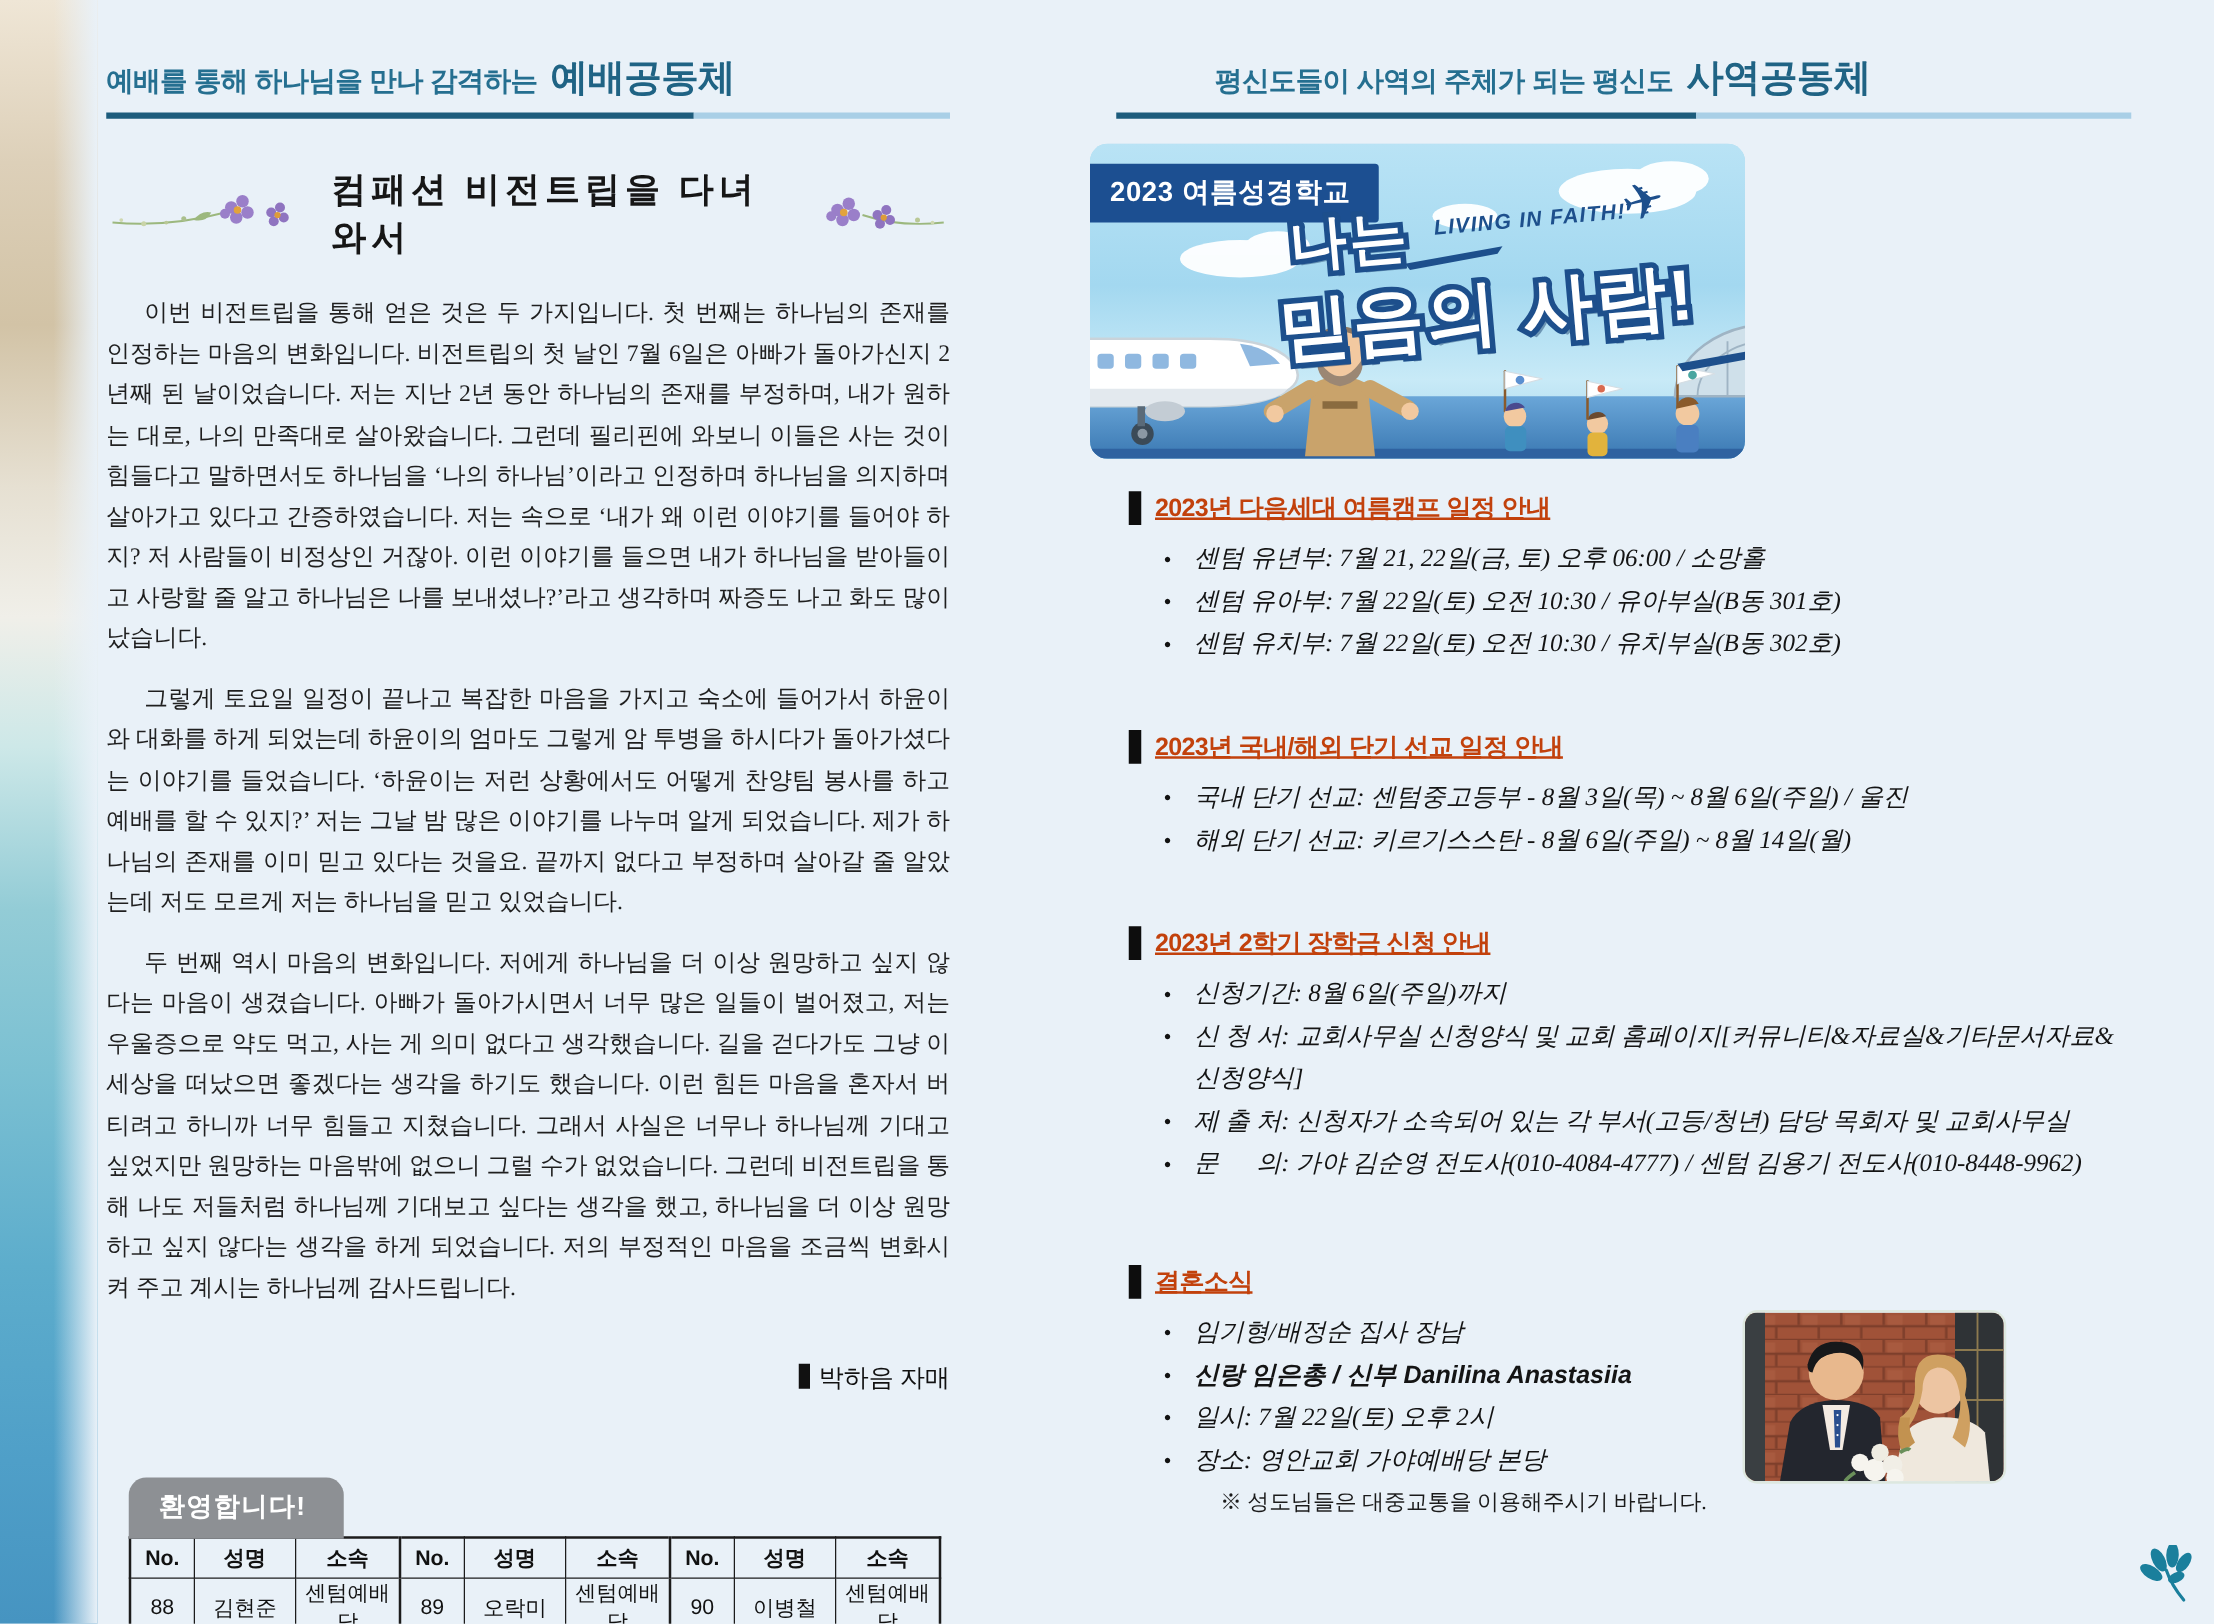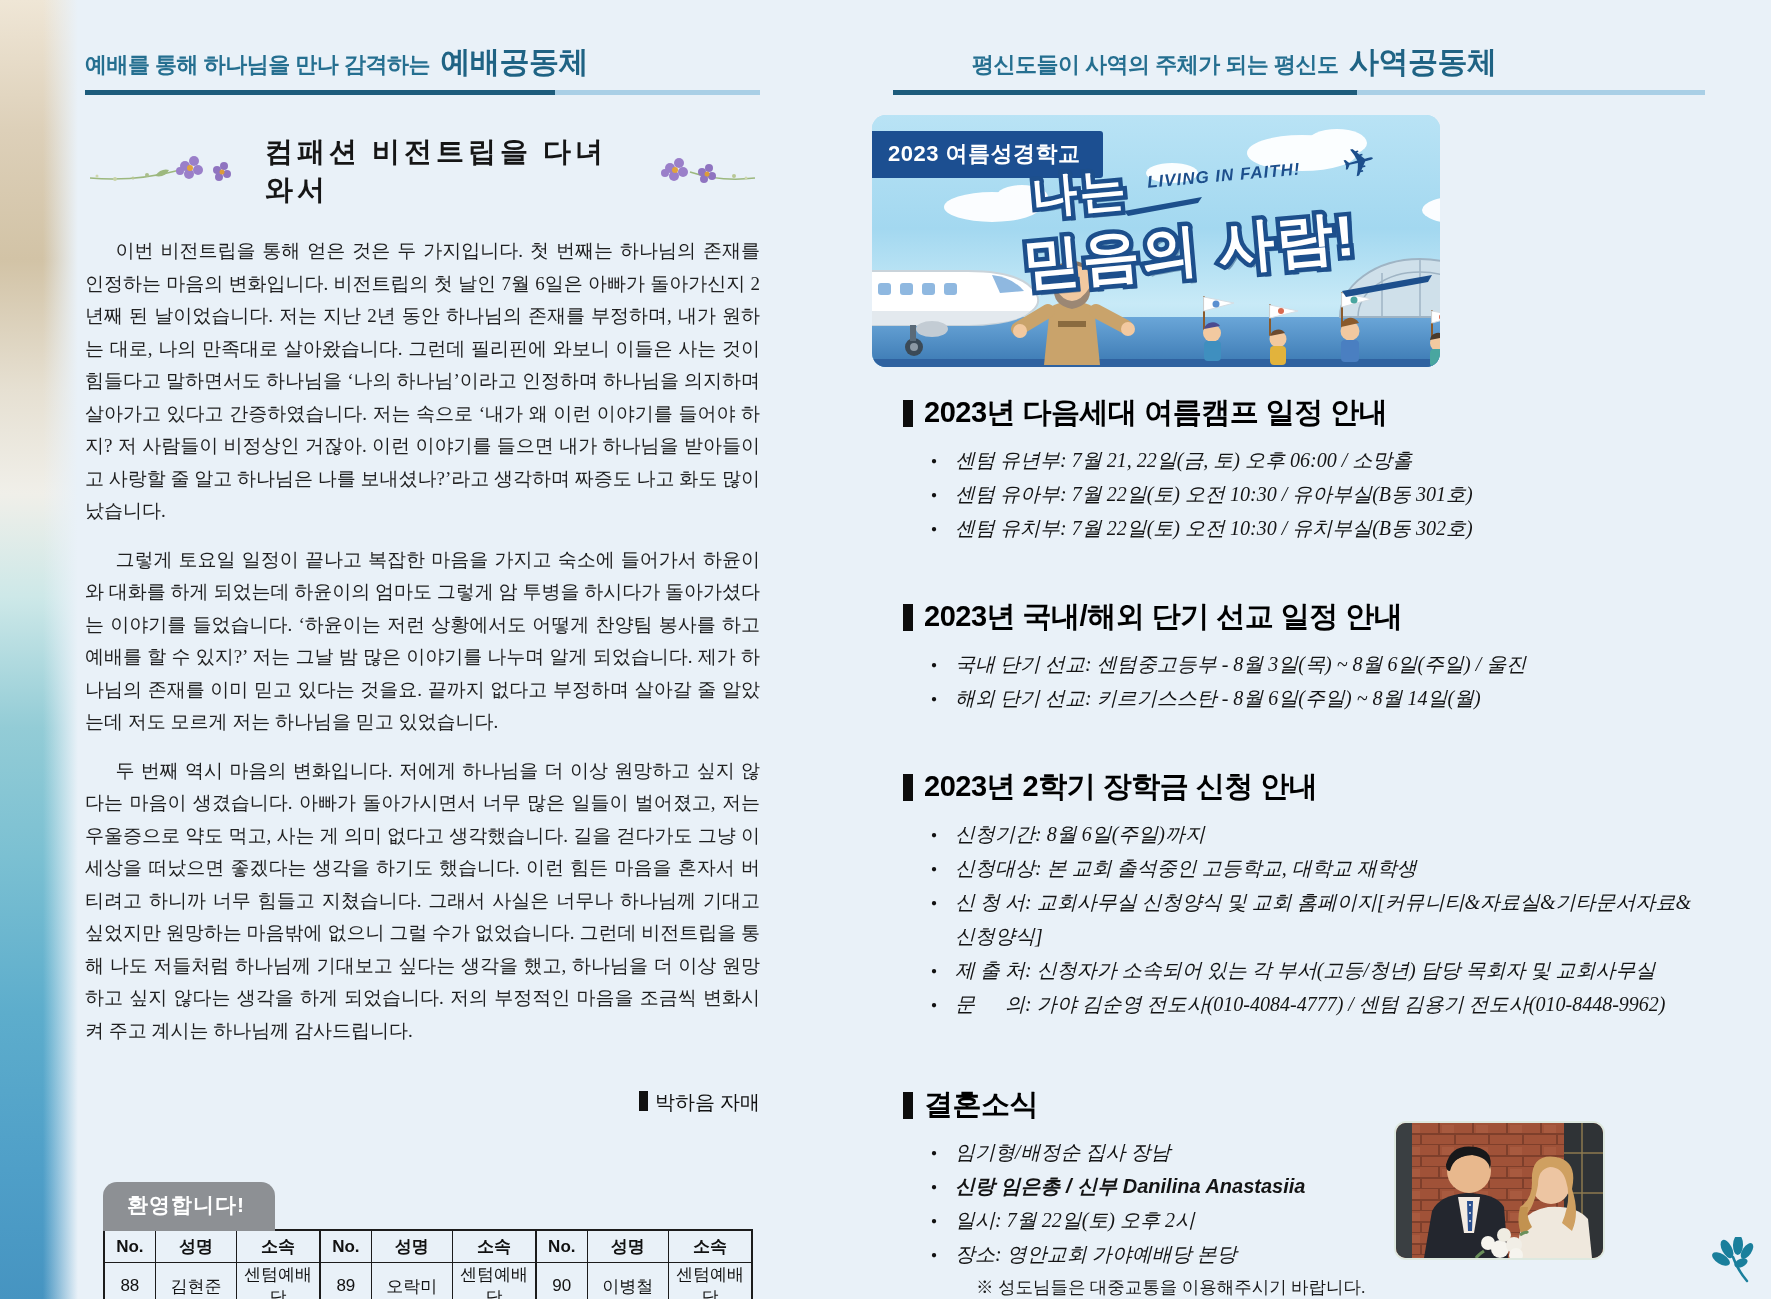--- a/index.html
+++ b/index.html
@@ -57,21 +57,21 @@
   .welcome th{font-weight:bold;}
   .welcome table{border:2px solid #1c1c1c;}
   .welcome td.sep,.welcome th.sep{border-left:2.5px solid #1c1c1c;}
   .col-no{width:50px;} .col-name{width:90px;} .col-group{width:92px;}
   
   .right-page{position:absolute;left:872px;top:42px;width:833px;}
   .right-page .page-header .hdr-text{margin-left:100px;display:block;}
   .right-page .hdr-rule{margin-left:21px;}
   
   .banner{
-    position:relative;width:568px;height:252px;margin-top:20px;border-radius:14px;
+    position:relative;width:524px;height:252px;margin-top:20px;border-radius:14px;
     overflow:hidden;background:#aedcf0;
   }
   .banner svg{position:absolute;inset:0;}
   .banner-badge{
     position:absolute;left:0;top:16px;background:#1c4f91;color:#fff;
     font-size:22px;font-weight:bold;padding:8px 22px 9px 16px;border-radius:0 3px 3px 0;
     letter-spacing:0.5px;
   }
   .jet{position:absolute;right:64px;top:24px;font-family:"DejaVu Sans",sans-serif;
     font-size:40px;color:#1d4f8c;transform:rotate(-14deg);}
@@ -83,21 +83,21 @@
     -webkit-text-stroke:9px #1d4f8c;text-shadow:4px 5px 0 rgba(21,58,105,0.45);}
   .bubble .fill{position:relative;color:#fff;}
   .t1{font-size:46px;margin-left:14px;}
   .liv{display:inline-block;margin-left:16px;vertical-align:14px;color:#1d4f8c;
     font-style:italic;font-weight:bold;font-size:17px;letter-spacing:1px;white-space:nowrap;}
   .t2{font-size:57px;display:block;margin-top:-2px;white-space:nowrap;}
   
   .section{margin-top:26px;}
   .section-head{display:flex;align-items:center;margin-left:31px;}
   .section-head .bar{width:10px;height:27px;background:#0d0d0d;margin-right:11px;}
-  .section-head .txt{font-size:29px;font-weight:bold;color:#000000;letter-spacing:-0.5px;}
+  .section-head .txt{font-size:20px;font-weight:bold;color:#c2410c;letter-spacing:-0.5px;text-decoration:underline;}
   .bullets{margin:10px 0 0 58px;}
   .bullets .item{
     position:relative;padding-left:25px;
     font-family:"Liberation Serif","DejaVu Serif",serif;
     font-size:20px;line-height:34px;color:#141414;white-space:pre-wrap;font-style:italic;
   }
   .bullets .item::before{
     content:"●";position:absolute;left:1px;top:1px;font-size:10px;color:#111;
   }
   .bullets .cont{
@@ -385,21 +385,20 @@
       </div>
     </div>
 
     <div class="section s3">
       <div class="section-head">
         <span class="bar"></span>
         <span class="txt">2023년 2학기 장학금 신청 안내</span>
       </div>
       <div class="bullets">
         <div class="item">신청기간: 8월 6일(주일)까지</div>
-        <div class="item">신청대상: 본 교회 출석중인 고등학교, 대학교 재학생</div>
         <div class="item">신 청 서: 교회사무실 신청양식 및 교회 홈페이지[커뮤니티&amp;자료실&amp;기타문서자료&amp;신청양식]</div>
         <div class="item">제 출 처: 신청자가 소속되어 있는 각 부서(고등/청년) 담당 목회자 및 교회사무실</div>
         <div class="item">문      의: 가야 김순영 전도사(010-4084-4777) / 센텀 김용기 전도사(010-8448-9962)</div>
       </div>
     </div>
 
     <div class="section s4">
       <div class="section-head">
         <span class="bar"></span>
         <span class="txt">결혼소식</span>

